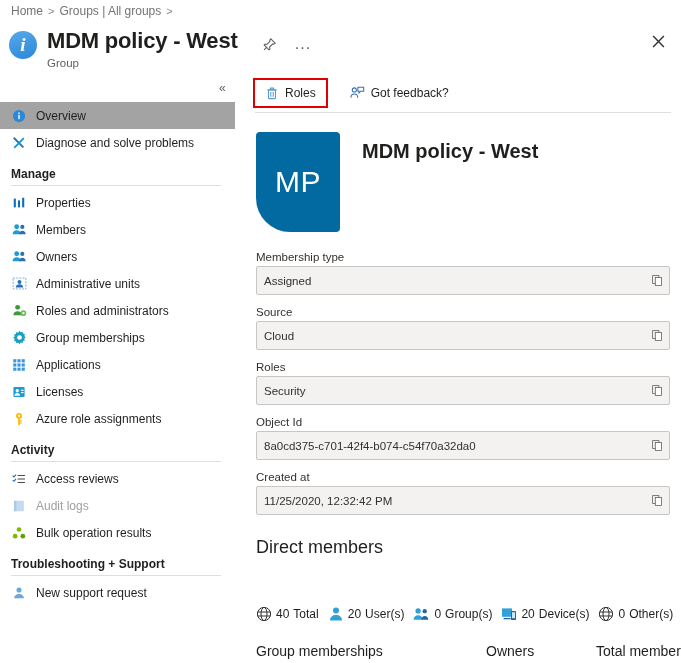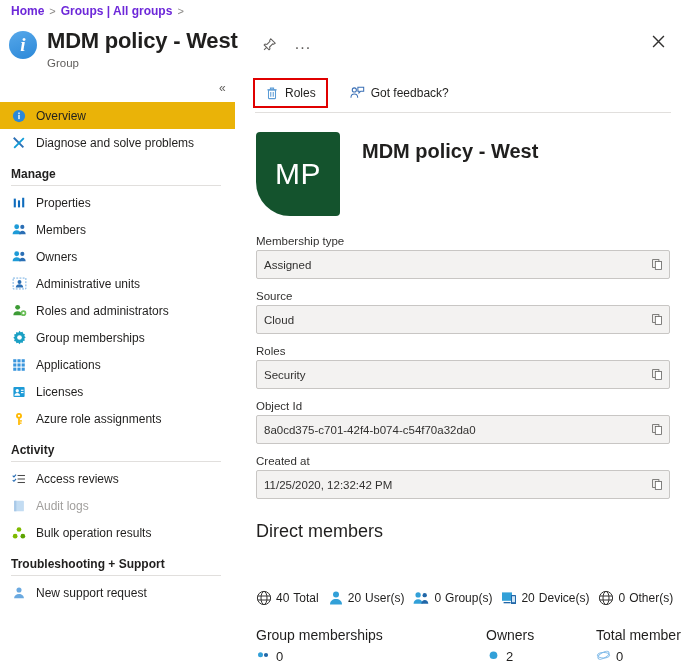--- a/index.html
+++ b/index.html
@@ -12,21 +12,21 @@
   }
   #app { position: relative; width: 681px; height: 663px; background: #fff; }
 
   
   .breadcrumb {
     position: absolute; left: 11px; top: 3px;
     font-size: 12px; line-height: 16px;
     display: flex; align-items: center; gap: 5px;
     white-space: nowrap;
   }
-  .crumb-link { color: #6d28d9; cursor: pointer; font-weight: bold; }
+  .crumb-link { color: #737373; cursor: pointer; }
   .crumb-sep { color: #8a8886; font-size: 11px; }
 
   
   .page-head { position: absolute; left: 9px; top: 27px; display: flex; align-items: flex-start; }
   .info-badge {
     width: 28px; height: 28px; border-radius: 50%;
     background: linear-gradient(160deg, #57a8ea 0%, #2b88d8 100%);
     display: flex; align-items: center; justify-content: center;
     margin-top: 4px; flex: 0 0 auto;
   }
@@ -58,21 +58,21 @@
   
   .sidebar {
     position: absolute; left: 0; top: 100px; width: 235px; bottom: 0;
     background: #fff; padding-top: 2px; overflow: hidden;
   }
   .nav-item {
     display: flex; align-items: center; height: 27px;
     padding-left: 11px; gap: 9px; cursor: pointer;
     font-size: 12px; color: #201f1e;
   }
-  .nav-item.selected { background: #eab308; }
+  .nav-item.selected { background: #a3a3a3; }
   .nav-item.disabled { color: #a19f9d; cursor: default; }
   .nav-item .ico { width: 16px; height: 16px; flex: 0 0 16px; display: flex; align-items: center; justify-content: center; }
   .nav-group {
     font-size: 12px; font-weight: 700; color: #201f1e;
     padding: 11px 0 4px 11px;
   }
   .nav-rule { height: 1px; background: #e1dfdd; margin: 0 14px 3px 11px; }
 
   
   .main { position: absolute; left: 245px; top: 76px; right: 0; bottom: 0; }
@@ -83,21 +83,21 @@
     font-size: 12px; color: #201f1e; cursor: pointer;
     height: 26px; padding: 0 8px;
   }
   .cmd.highlighted { border: 2px solid #e00000; margin-left: 8px; padding: 0 10px; height: 30px; }
   .cmd-sep { width: 14px; }
   .cmdbar-rule { position: absolute; left: 10px; right: 10px; top: 36px; height: 1px; background: #e1dfdd; }
 
   
   .identity { display: flex; align-items: flex-start; margin: 22px 0 0 11px; }
   .avatar {
-    width: 84px; height: 84px; background: #14532d;
+    width: 84px; height: 100px; background: #0369a1;
     border-radius: 4px 4px 4px 34px;
     display: flex; align-items: center; justify-content: center;
     color: #fff; font-size: 30px; font-weight: 400; letter-spacing: .5px;
     flex: 0 0 auto;
   }
   .identity-name { font-size: 20px; font-weight: 700; color: #201f1e; margin: 8px 0 0 22px; }
 
   
   .fields { margin: 19px 11px 0 11px; }
   .field { margin-bottom: 11px; }

